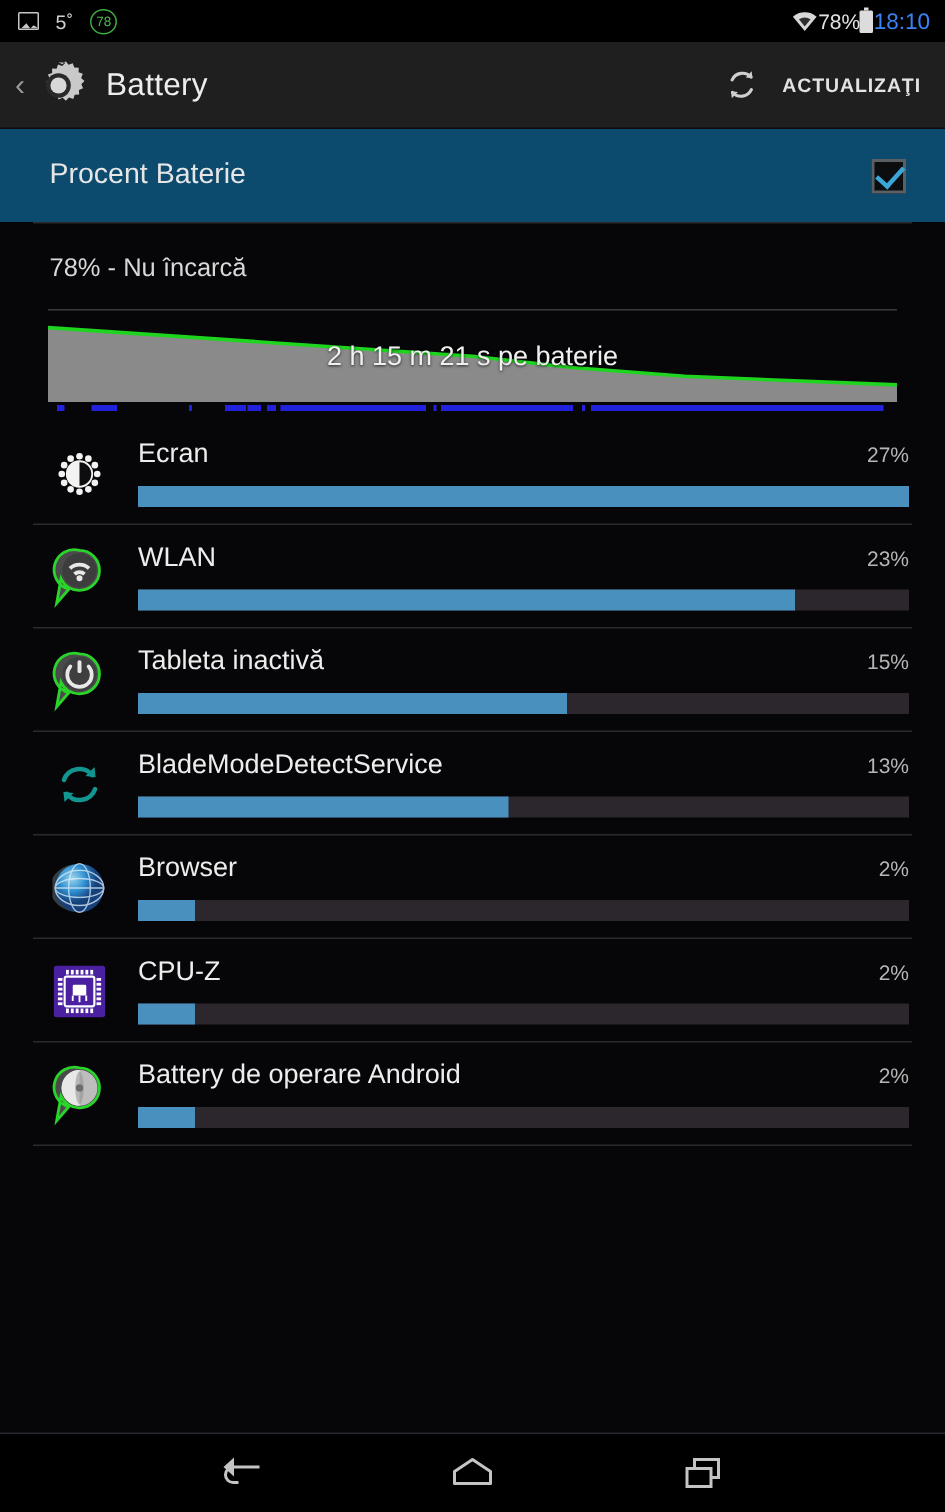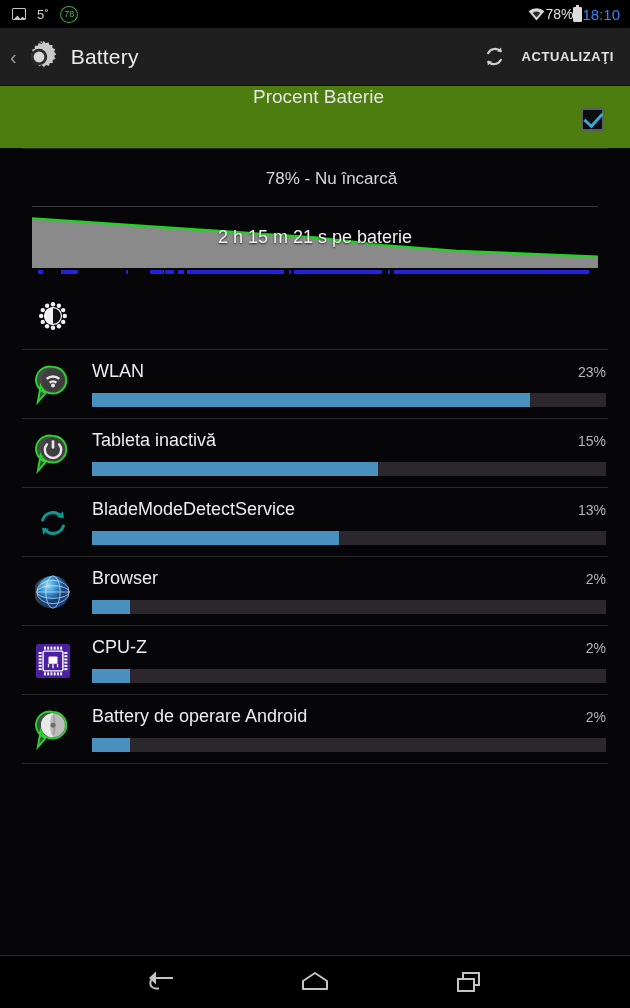--- a/index.html
+++ b/index.html
@@ -68,37 +68,37 @@
     padding: 6px 4px 6px 8px;
   }
   .refresh-icon { width: 23px; height: 23px; }
   .ab-action-label {
     color: #e3e3e3; font-size: 13px; font-weight: bold; letter-spacing: .6px;
   }
 
   
   .check-row {
     height: 62px; display: flex; align-items: center;
-    padding: 0 26px 0 33px; background: #4d7c0f; flex-direction: column;
+    padding: 0 26px 0 33px; background: #0c4a6e;
   }
   .check-label { color: #e6e6e6; font-size: 19px; }
   .checkbox {
     margin-left: auto; width: 23px; height: 23px;
     border: 2px solid #5a5f63; position: relative; background: #0b0d0f;
   }
   .checkbox::after {
     content: ""; position: absolute; left: 5px; top: -1px;
     width: 8px; height: 15px; border: solid #3aa7d8;
     border-width: 0 3.2px 3.2px 0; transform: rotate(42deg);
   }
   .hr-full { height: 1px; background: #2a2a2c; margin: 0 22px; }
 
   
   .status-text {
-    color: #d8d8d8; font-size: 17px; padding: 20px 0 17px 33px; text-align: center;
+    color: #d8d8d8; font-size: 17px; padding: 20px 0 17px 33px;
   }
   .graph-wrap { padding: 0 32px; }
   .graph {
     position: relative; height: 62px; width: 100%;
     border-top: 1px solid #3a3a3a;
     overflow: hidden;
   }
   .graph svg { position: absolute; inset: 0; width: 100%; height: 100%; }
   .graph-label {
     position: absolute; inset: 0; display: flex;
@@ -239,20 +239,29 @@
               <circle cx="10.3" cy="5.4" r="2.5"></circle>
               <circle cx="17.0" cy="3.6" r="2.5"></circle>
               <circle cx="23.7" cy="5.4" r="2.5"></circle>
               <circle cx="28.6" cy="10.3" r="2.5"></circle>
         </g>
         <path d="M17 7.4 A9.6 9.6 0 0 0 17 26.6 Z" fill="#f2f2f2"></path>
         <path d="M17 7.4 A9.6 9.6 0 0 1 17 26.6 Z" fill="#0d0d0f"></path>
         <circle cx="17" cy="17" r="9.6" fill="none" stroke="#f2f2f2" stroke-width="1.4"></circle>
       </svg>
         </span>
+       <div class="app-body">
+         <div class="app-head">
+           <span class="app-name">Ecran</span>
+           <span class="app-pct">27%</span>
+         </div>
+         <div class="bar-track">
+           <div class="bar-fill" style="width:100.00%;background:#4a90bf"></div>
+         </div>
+       </div>
       </div>
       <div class="app-row">
         <span class="app-icon">
           <svg viewBox="0 0 40 44" width="38" height="42">
         <path d="M20 3 a14 14 0 0 1 0 28 a14 14 0 0 1 -13-8 L4 40 L12.5 30.2 A14 14 0 0 1 20 3 z" fill="#4a4a4a" stroke="#2ad42a" stroke-width="2"></path>
         <circle cx="20" cy="17" r="12" fill="#3d3d3d"></circle>
         <g fill="#e8e8e8">
           <circle cx="20" cy="22.5" r="2.1"></circle>
           <path d="M15.6 18.6 a6.6 6.6 0 0 1 8.8 0 l-1.8 2 a4 4 0 0 0 -5.2 0 z"></path>
           <path d="M12.4 14.6 a11.2 11.2 0 0 1 15.2 0 l-1.8 2 a8.6 8.6 0 0 0 -11.6 0 z"></path>

